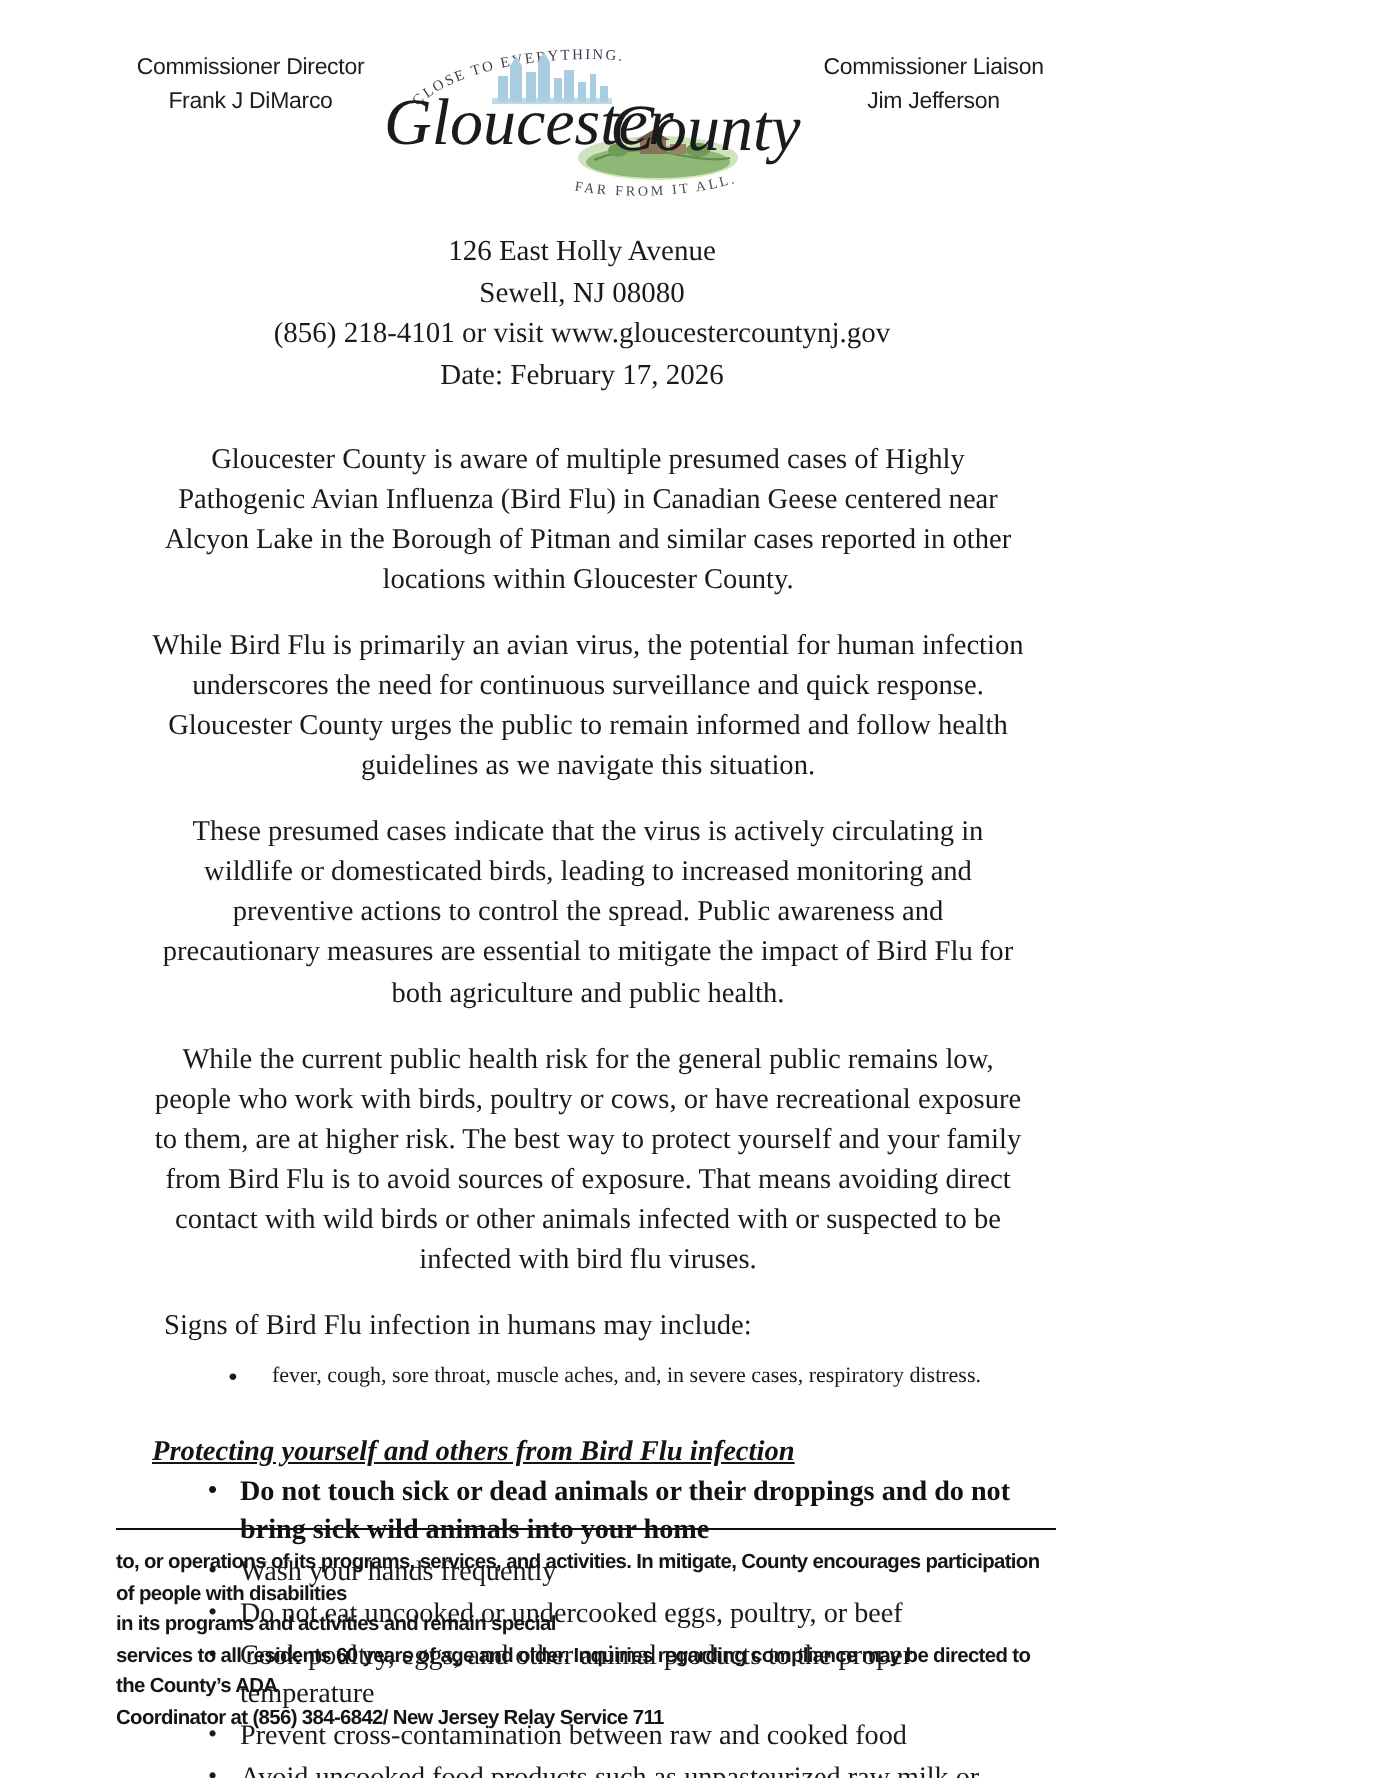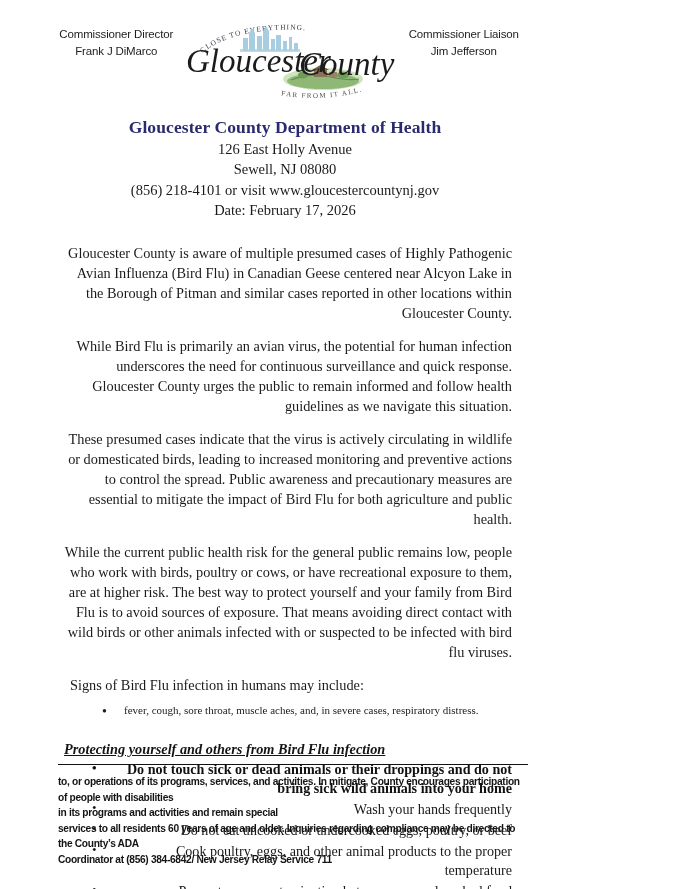--- a/index.html
+++ b/index.html
@@ -14,20 +14,21 @@
     color: #1a1a1a;
     position: relative;
     overflow: hidden;
   }
 
   .page {
     width: 570px;
     height: 889px;
     position: relative;
     box-sizing: border-box;
+    padding-left: 12px;
   }
 
   
   .masthead {
     display: flex;
     align-items: flex-start;
     justify-content: space-between;
     padding: 26px 40px 0 50px;
     box-sizing: border-box;
   }
@@ -83,21 +84,21 @@
 
   
   .content {
     padding: 0 58px 0 64px;
     box-sizing: border-box;
     margin-top: 22px;
   }
   .para {
     font-size: 14.3px;
     line-height: 1.40;
-    text-align: right;
+    text-align: center;
     margin: 0 0 13px 0;
     color: #1a1a1a;
   }
   .para:last-child { margin-bottom: 0; }
 
   .lead-in {
     font-size: 14.3px;
     line-height: 1.40;
     margin: 4px 0 8px 6px;
     color: #1a1a1a;
@@ -137,21 +138,20 @@
     padding-left: 28px;
     list-style: none;
   }
   ul.protect-list li {
     font-size: 14.1px;
     line-height: 1.35;
     position: relative;
     padding-left: 16px;
     margin-bottom: 2px;
     color: #1a1a1a;
-    text-align: right;
   }
   ul.protect-list li::before {
     content: "\2022";
     position: absolute;
     left: 0;
     top: -1px;
     font-size: 13px;
   }
   ul.protect-list li.emphasis {
     font-weight: bold;
@@ -240,21 +240,20 @@
       </svg>
     </div>
 
     <div class="commissioner-block">
       <span class="role">Commissioner Liaison</span>
       <span class="name">Jim Jefferson</span>
     </div>
   </div>
 
   <div class="dept-header">
-    <div class="dept-title">Gloucester County Department of Health</div>
     <div class="dept-line">126 East Holly Avenue</div>
     <div class="dept-line">Sewell, NJ 08080</div>
     <div class="dept-line">(856) 218-4101 or visit www.gloucestercountynj.gov</div>
     <div class="dept-line">Date: February 17, 2026</div>
   </div>
 
 
   <div class="content">
 
     <p class="para">Gloucester County is aware of multiple presumed cases of Highly Pathogenic Avian Influenza (Bird Flu) in Canadian Geese centered near Alcyon Lake in the Borough of Pitman and similar cases reported in other locations within Gloucester County.</p>

